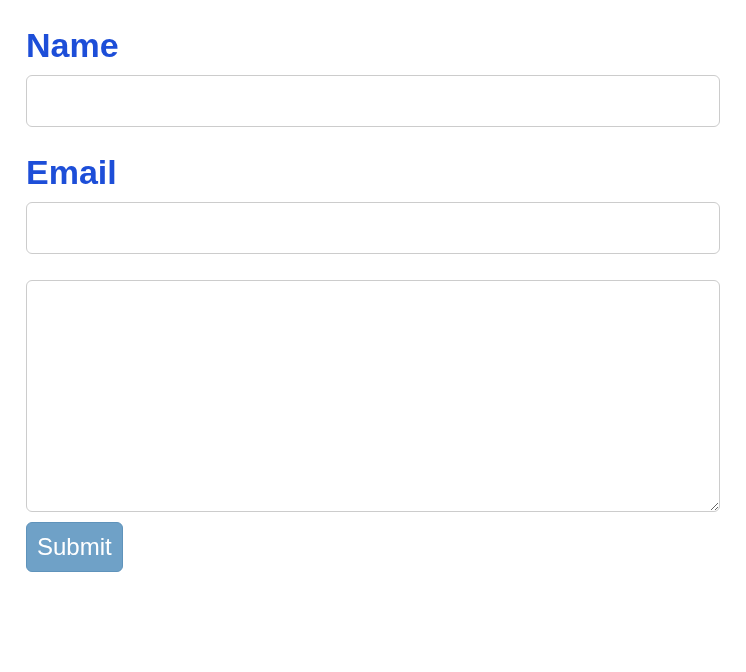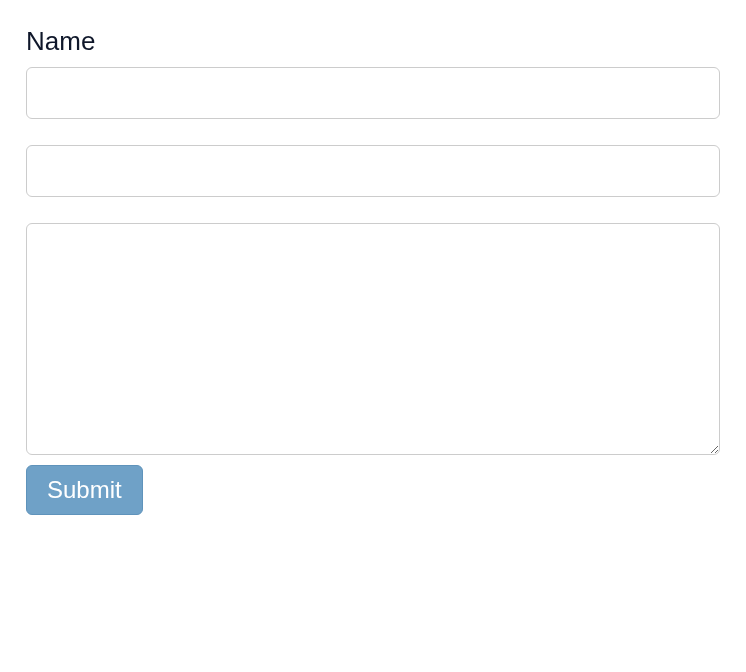--- a/index.html
+++ b/index.html
@@ -12,23 +12,23 @@
       background: #fff;
       padding: 26px;
       font-size: 16px;
       color: #000;
     }
     .form-group {
       margin-bottom: 26px;
     }
     label {
       display: block;
-      font-size: 26px;
-      font-weight: 400;
-      color: #0f172a;
+      font-size: 34px;
+      font-weight: 700;
+      color: #1d4ed8;
       margin-bottom: 10px;
     }
     input[type="text"],
     input[type="email"],
     textarea {
       display: block;
       width: 100%;
       border: 1px solid #ccc;
       border-radius: 6px;
       background: #fff;
@@ -49,35 +49,36 @@
     .submit-wrap {
       margin-top: -16px;
     }
     button {
       background: #6fa1c7;
       color: #fff;
       border: 1px solid #5f93bb;
       border-radius: 6px;
       font-size: 24px;
       font-weight: 400;
-      padding: 10px 20px;
+      padding: 10px 10px;
       cursor: pointer;
       font-family: inherit;
     }
   </style>
 </head>
 <body>
 
 <form>
   <div class="form-group">
     <label>Name</label>
     <input type="text" value="" style="">
   </div>
 
   <div class="form-group">
+    <label>Email</label>
     <input type="email" value="" style="">
   </div>
 
   <div class="form-group">
     <textarea style=""></textarea>
   </div>
 
   <div class="submit-wrap">
     <button type="submit">Submit</button>
   </div>

